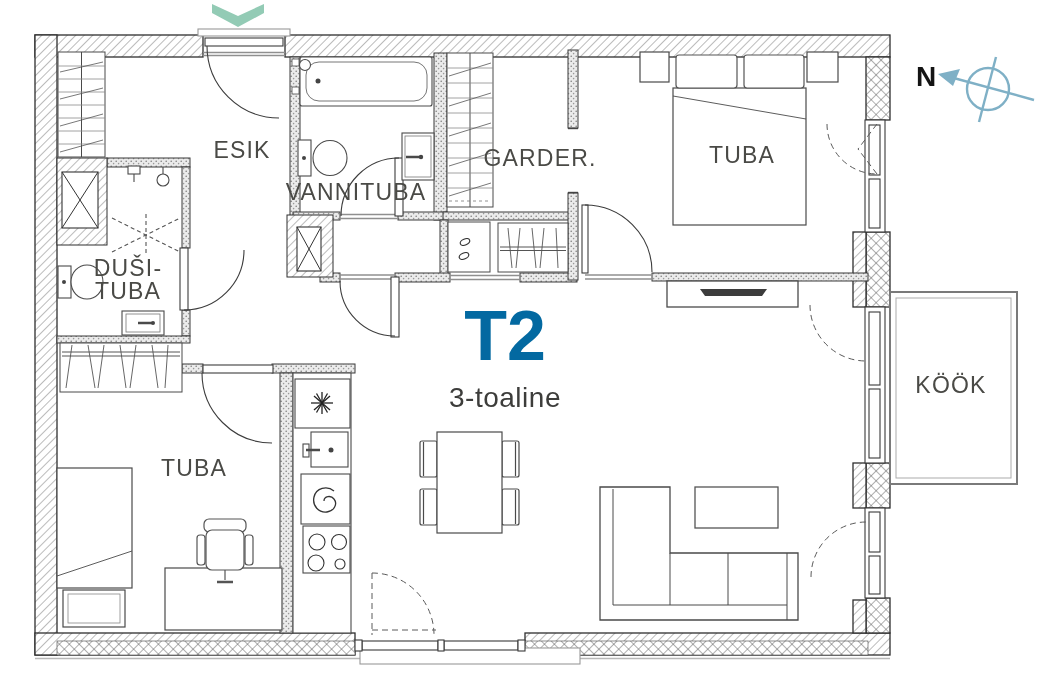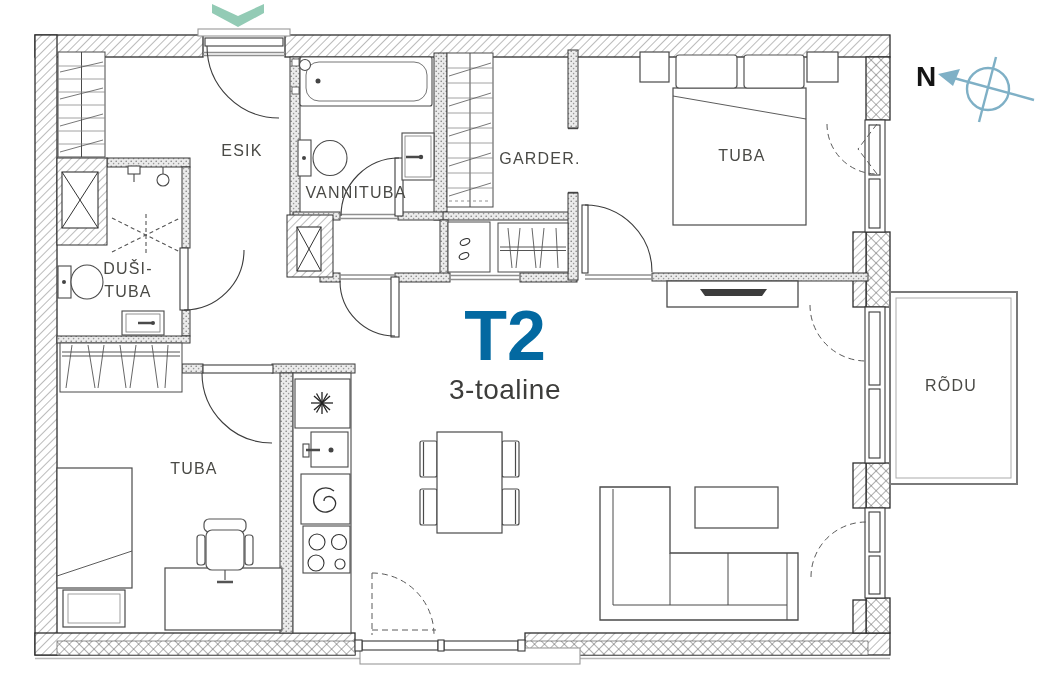--- a/index.html
+++ b/index.html
@@ -1,23 +1,23 @@
 <!DOCTYPE html>
 <html><head>
 <meta charset="utf-8">
 <style>
   html,body{margin:0;padding:0;background:#ffffff;}
   #stage{position:relative;width:1050px;height:700px;background:#fff;overflow:hidden;
          font-family:"Liberation Sans","DejaVu Sans",sans-serif;}
   #planSvg{position:absolute;left:0;top:0;}
   .lbl{position:absolute;transform:translate(-50%,-50%);white-space:nowrap;
-       color:#4a4a46;font-size:16px;letter-spacing:1.2px;line-height:23px;
+       color:#4a4a46;font-size:23px;letter-spacing:1.2px;line-height:23px;
        text-align:center;pointer-events:none;}
   .lbl.title{font-size:70px;letter-spacing:0;color:#0369a1;line-height:70px;font-weight:bold;}
-  .lbl.subtitle{font-size:28px;letter-spacing:0.5px;color:#3d3d3b;}
+  .lbl.subtitle{font-size:28px;letter-spacing:0.5px;color:#3d3d3b;margin-top:8px;}
   .lbl.north{font-size:28px;font-weight:bold;color:#141414;letter-spacing:0;}
 </style>
 </head>
 <body>
 
 <div id="stage">
 
 <svg id="planSvg" width="1050" height="700" viewBox="0 0 1050 700">
   <defs>
     <pattern id="hatch" width="6" height="6" patternUnits="userSpaceOnUse" patternTransform="rotate(45)">
@@ -379,18 +379,18 @@
 
   <div class="lbl" style="left:242px;top:150px">ESIK</div>
   <div class="lbl" style="left:356px;top:192px">VANNITUBA</div>
   <div class="lbl" style="left:540px;top:158px">GARDER.</div>
   <div class="lbl" style="left:742px;top:155px">TUBA</div>
   <div class="lbl" style="left:128px;top:280px">
     <div>DUŠI-</div>
     <div>TUBA</div>
   </div>
   <div class="lbl" style="left:194px;top:468px">TUBA</div>
-  <div class="lbl" style="left:951px;top:385px">RÕDU</div>
+  <div class="lbl" style="left:951px;top:385px">KÖÖK</div>
 
   <div class="lbl title" style="left:505px;top:336px">T2</div>
   <div class="lbl subtitle" style="left:505px;top:389px">3-toaline</div>
   <div class="lbl north" style="left:926px;top:76px">N</div>
 </div>
 
 </body></html>

